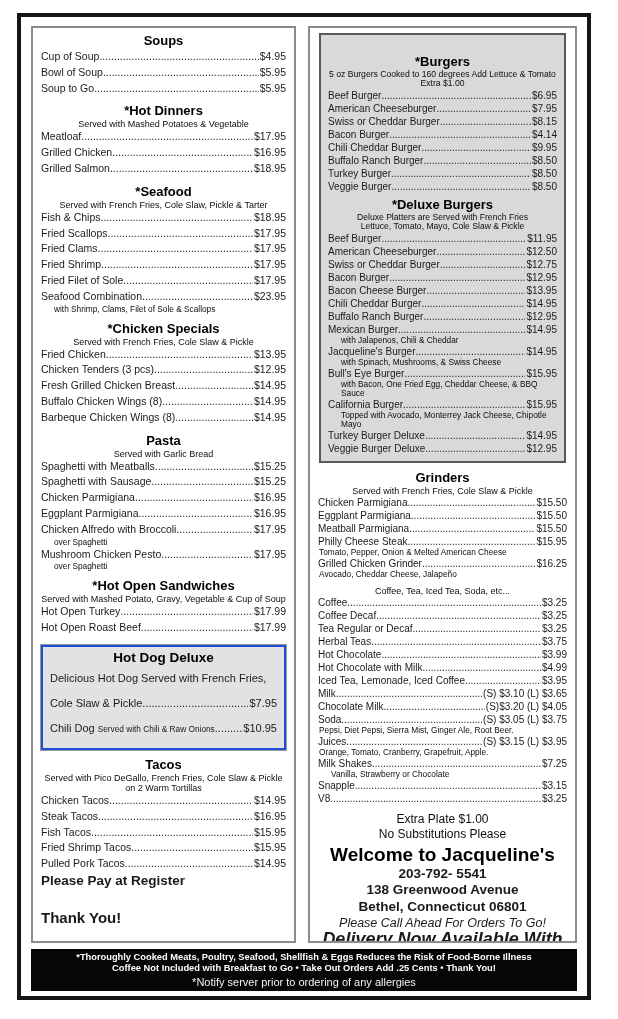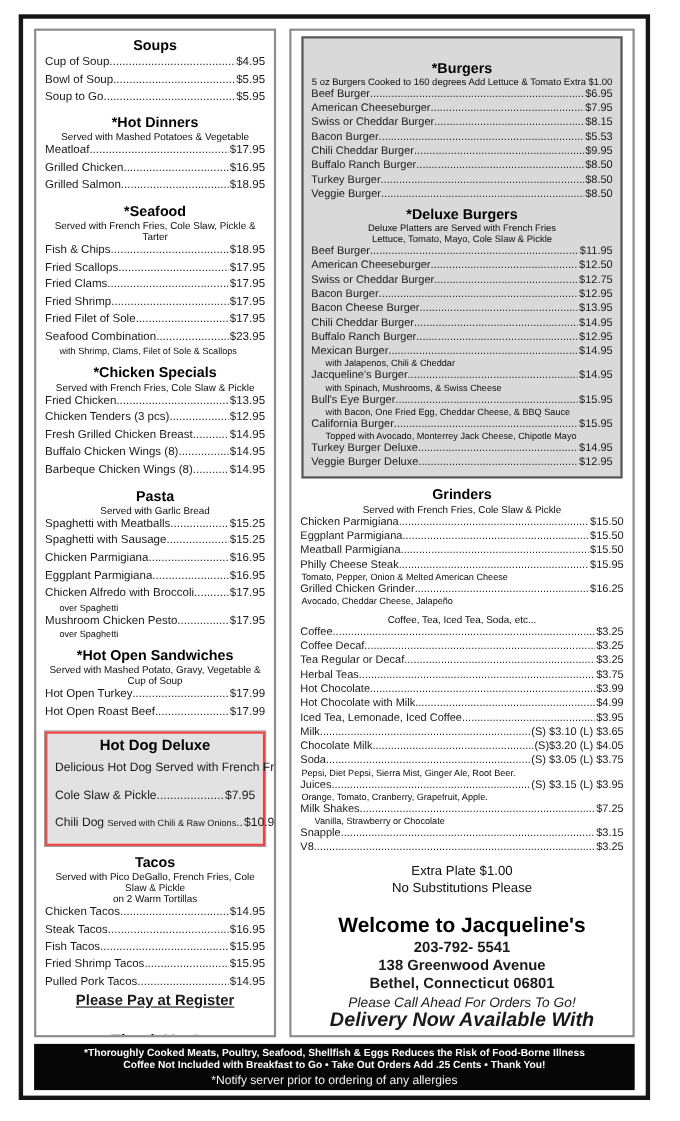--- a/index.html
+++ b/index.html
@@ -8,55 +8,55 @@
     background: #ffffff; color: #1a1a1a;
     font-family: "Liberation Sans", sans-serif;
   }
   .frame {
     position: absolute; left: 17px; top: 13px; width: 574px; height: 987px;
     border: 4px solid #161616; background: #fff;
     display: flex; flex-direction: column; padding: 9px 10px 5px;
   }
   .cols { flex: 1; display: flex; gap: 12px; min-height: 0; }
   .col { border: 2px solid #8c8c8c; background: #fff; padding: 4px 8px; display: flex; flex-direction: column; overflow: hidden; }
-  .col-left { width: 220px; }
+  .col-left { width: 265px; }
   .col-right { flex: 1; }
 
   .section { margin-top: 7px; }
   .section:first-child { margin-top: 1px; }
   .section-title { text-align: center; font-weight: bold; font-size: 13px; line-height: 16px; color: #000; }
   .section-subtitle { text-align: center; font-size: 9px; line-height: 10px; color: #0d0d0d; }
 
   .row { display: flex; align-items: baseline; }
   .col-left .row { font-size: 10.5px; line-height: 15.8px; }
   .col-right .row { font-size: 10px; line-height: 13px; }
   .item-name { white-space: nowrap; }
   .item-name-small { font-size: 8.3px; white-space: nowrap; margin-left: 3px; }
   .dots { flex: 1; overflow: hidden; white-space: nowrap; min-width: 6px; }
   .dots::after { content: "......................................................................................................................"; color: #222; }
   .price { white-space: nowrap; margin-left: 1px; }
   .item-note { font-size: 8.3px; line-height: 9px; margin-left: 13px; color: #0d0d0d; }
   .item-note.flush { margin-left: 1px; }
 
   .box-gray {
-    background: #e2e2e2; border: 2px solid #ef4444; box-shadow: 0 0 0 1px #9a9a9a;
+    background: #e2e2e2; border: 2px solid #1d4ed8; box-shadow: 0 0 0 1px #9a9a9a;
     padding: 3px 7px 6px; margin-top: 9px;
   }
   .box-gray .section-title { font-size: 13.5px; }
   .box-gray .row { font-size: 11px; line-height: 25px; }
 
   .burger-box {
     background: #d9d9d9; border: 2px solid #585858;
     padding: 3px 7px 6px; margin: 1px 1px 6px;
   }
   .burger-box .section { margin-top: 16px; }
   .burger-box .section + .section { margin-top: 4px; }
   .burger-box .section-subtitle { font-size: 8.6px; line-height: 9.4px; }
 
-  .left-footer { margin-top: auto; text-align: center; padding-bottom: 12px; text-decoration: underline; }
+  .left-footer { margin-top: auto; padding-bottom: 12px; }
   .left-footer .pay-line { font-weight: bold; font-size: 13.5px; line-height: 17px; }
   .left-footer .thanks-line { font-weight: bold; font-size: 15px; line-height: 19px; margin-top: 19px; }
 
   .extra-lines { text-align: center; font-size: 12px; line-height: 15.5px; margin-top: 7px; color: #0d0d0d; }
 
   .welcome { margin-top: auto; text-align: center; padding-bottom: 2px; }
   .welcome-title { font-size: 19px; font-weight: bold; line-height: 23px; color: #000; }
   .welcome-line-bold { font-size: 13.5px; font-weight: bold; line-height: 16.5px; }
   .welcome-line-italic { font-size: 12.5px; font-style: italic; line-height: 16px; }
   .welcome-line-bold-italic { font-size: 18px; font-weight: bold; font-style: italic; line-height: 16px; }
@@ -294,21 +294,21 @@
               <span class="price">$7.95</span>
             </div>
             <div class="row">
               <span class="item-name">Swiss or Cheddar Burger</span>
               <span class="dots"></span>
               <span class="price">$8.15</span>
             </div>
             <div class="row">
               <span class="item-name">Bacon Burger</span>
               <span class="dots"></span>
-              <span class="price">$5.53</span>
+              <span class="price">$4.14</span>
             </div>
             <div class="row">
               <span class="item-name">Chili Cheddar Burger</span>
               <span class="dots"></span>
               <span class="price">$9.95</span>
             </div>
             <div class="row">
               <span class="item-name">Buffalo Ranch Burger</span>
               <span class="dots"></span>
               <span class="price">$8.50</span>

